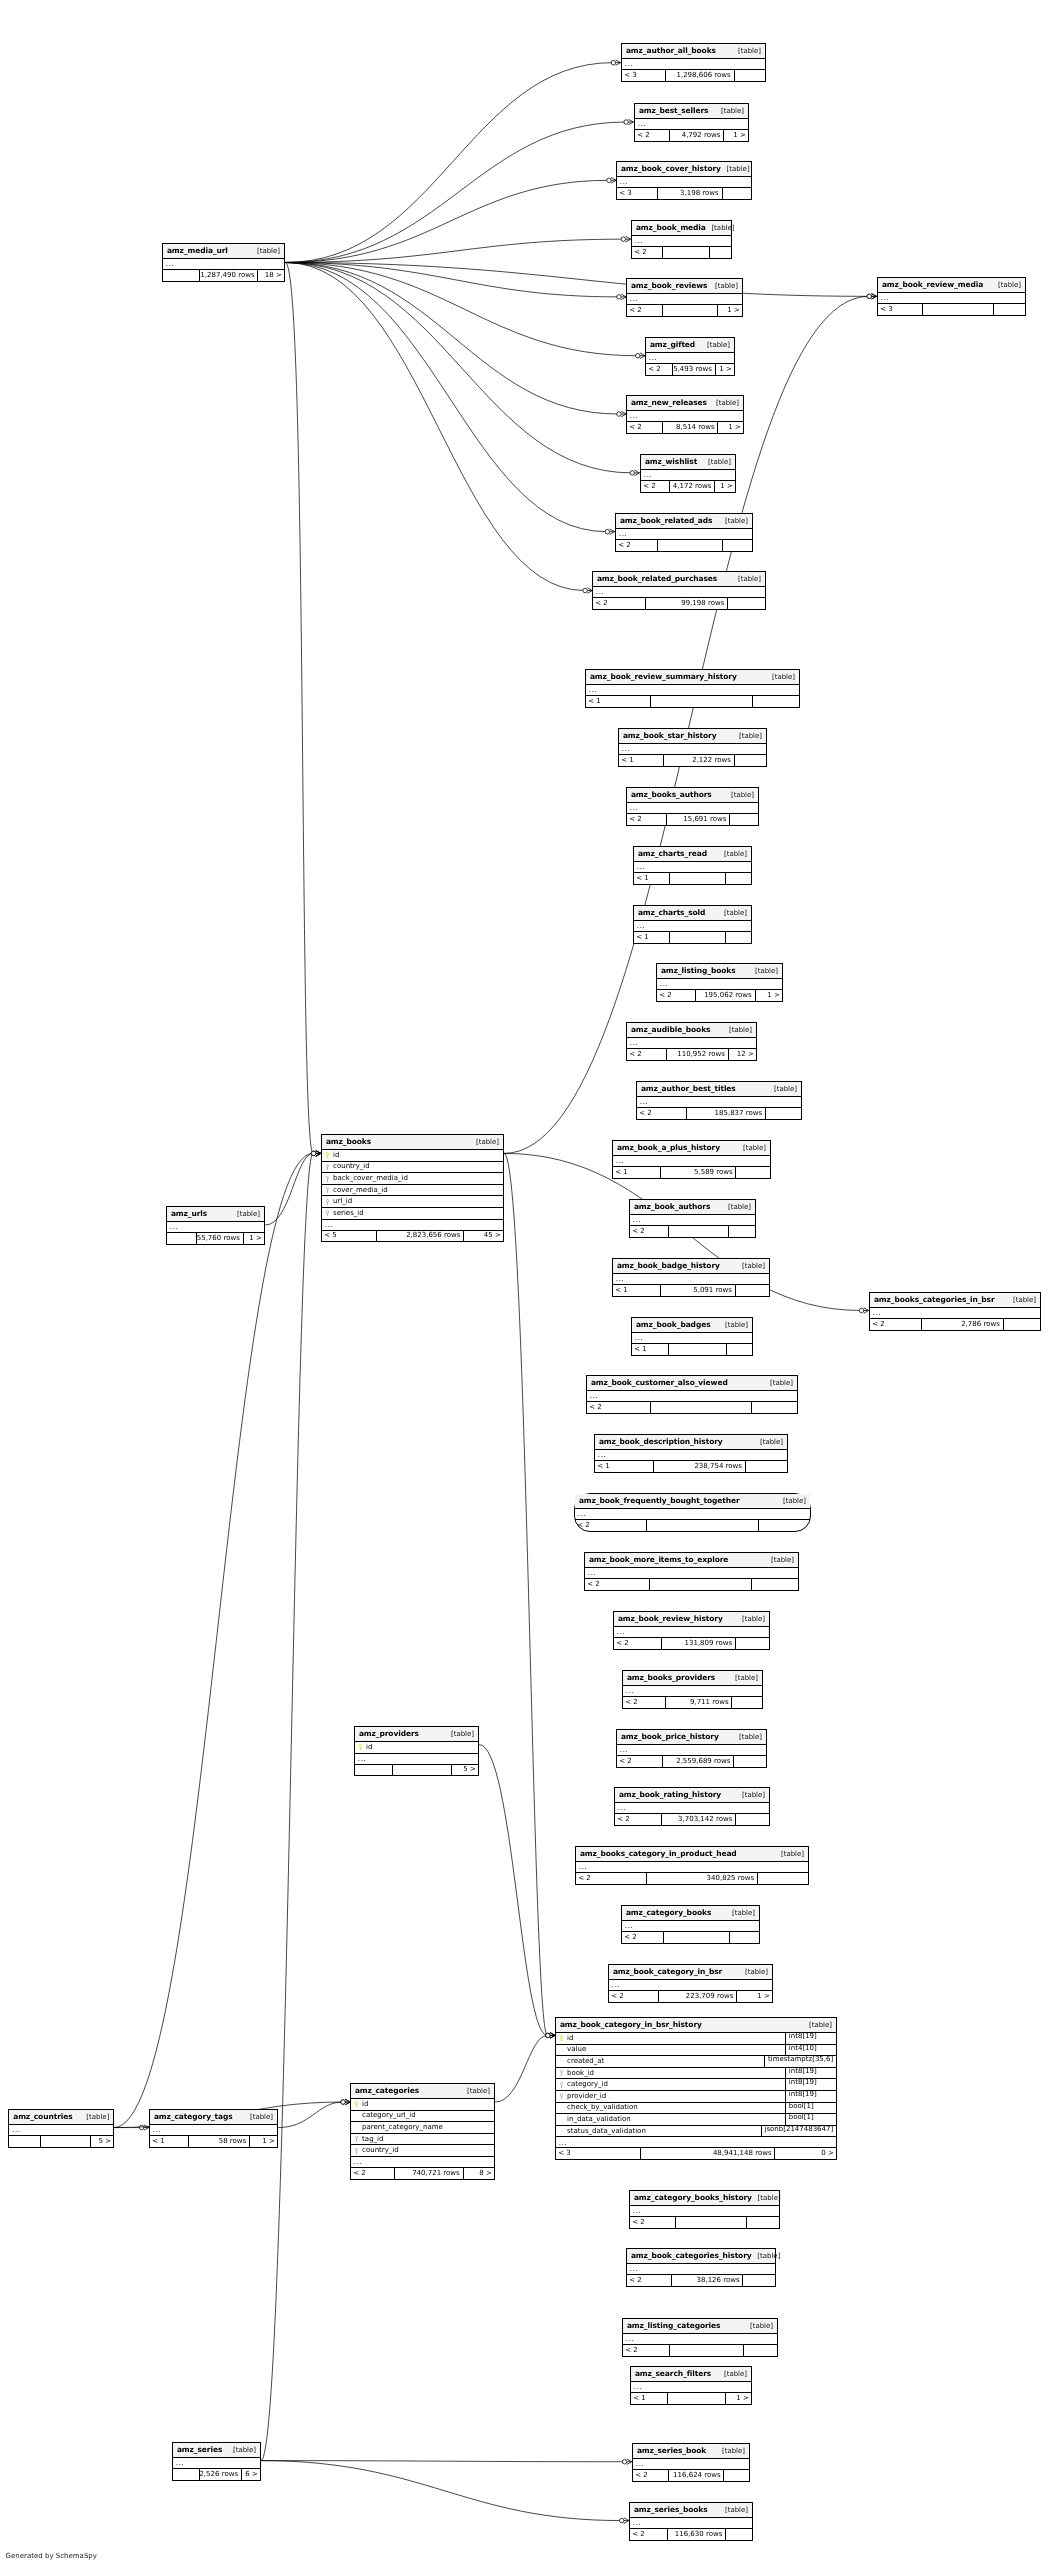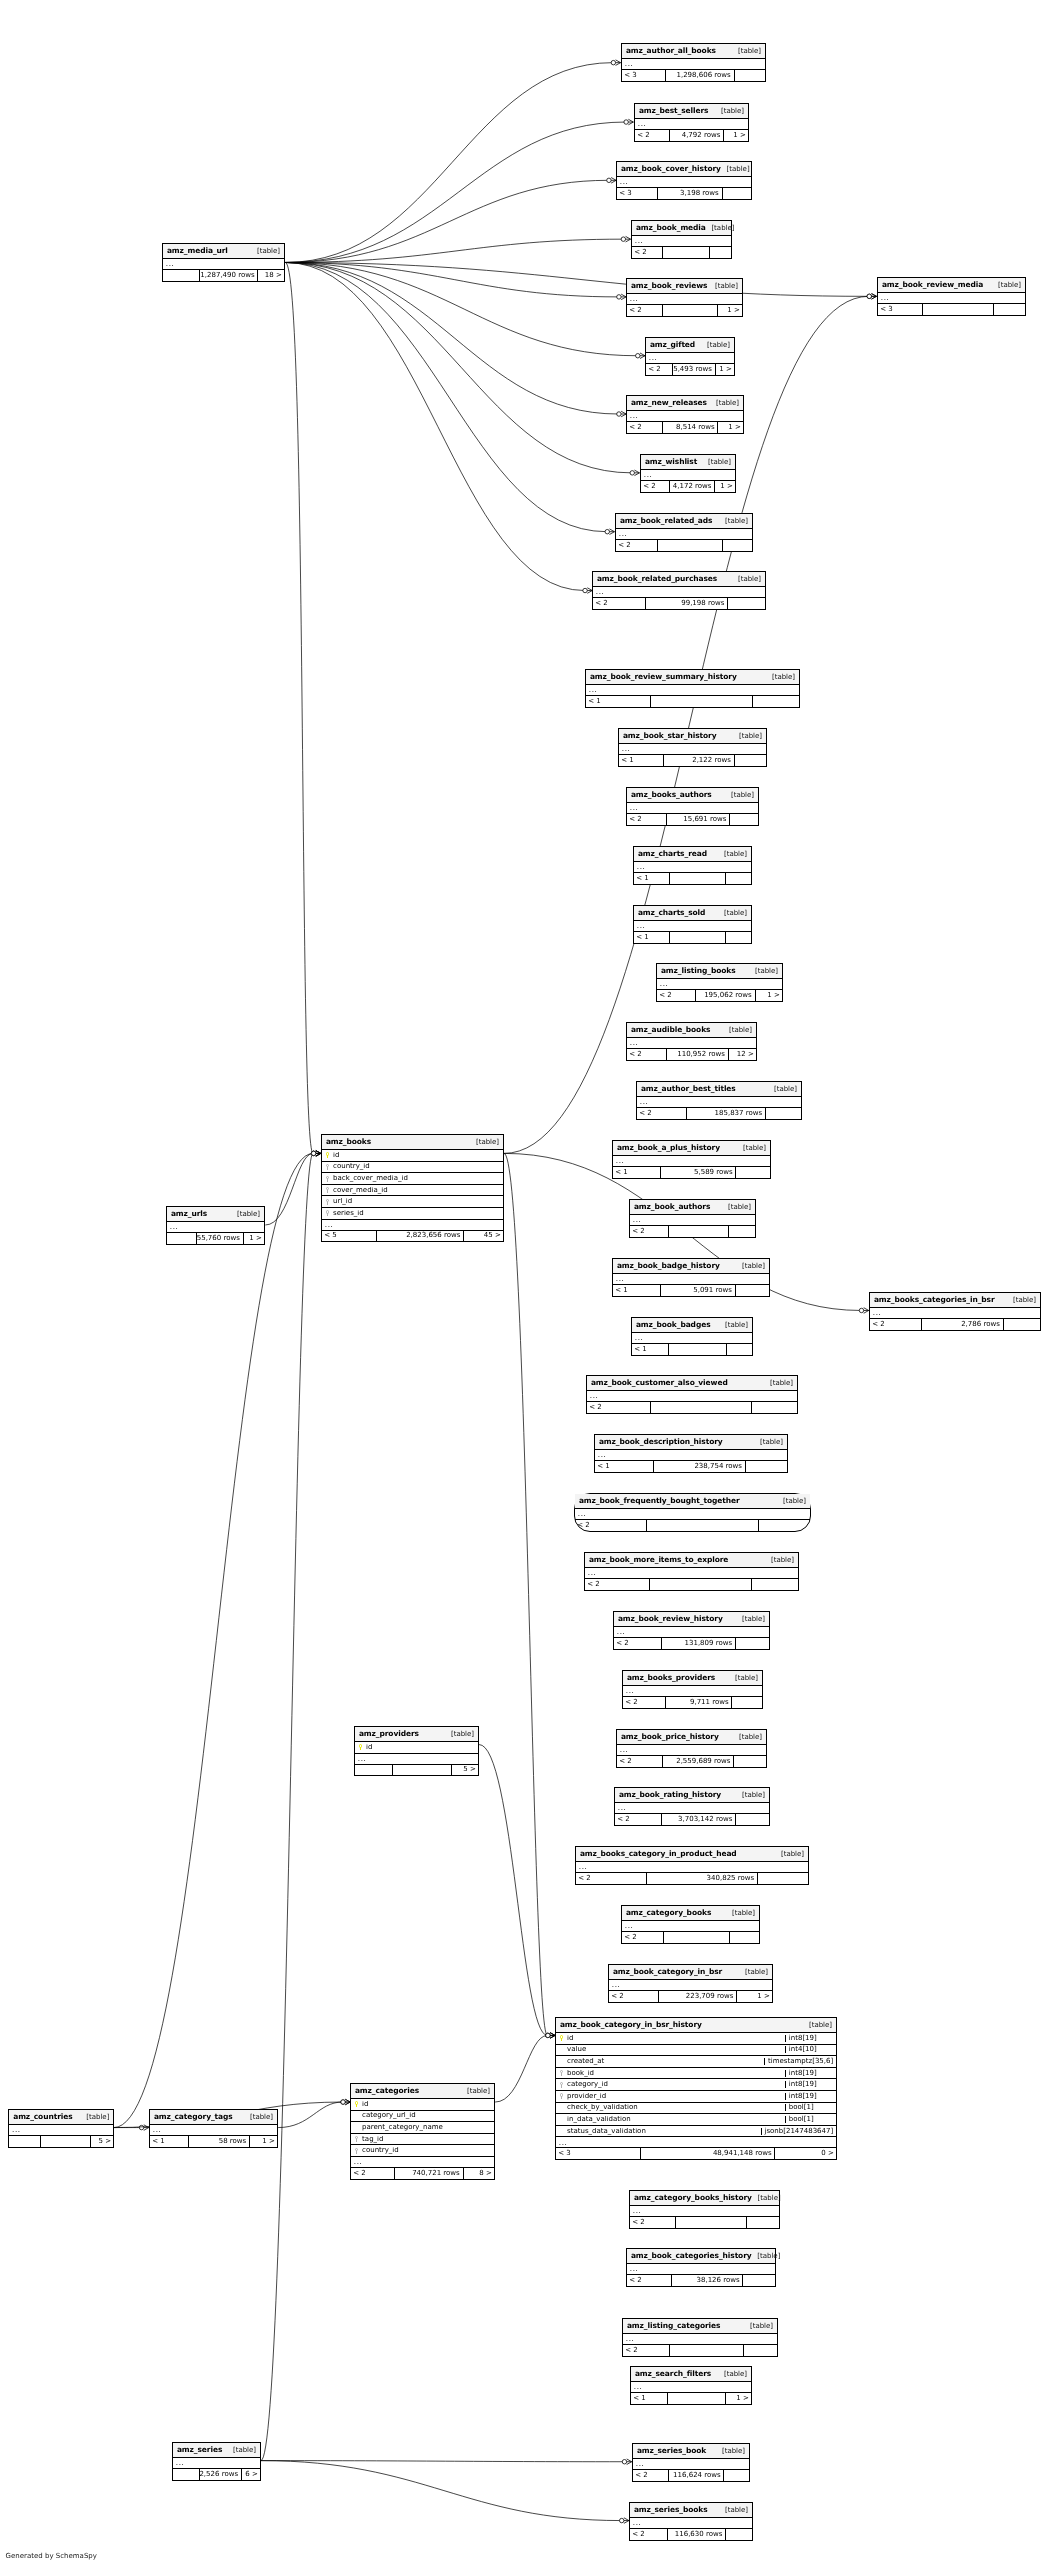--- a/index.html
+++ b/index.html
@@ -55,21 +55,20 @@
     font-size: 7px;
     font-weight: normal;
     color: #111111;
   }
   
   .colrow {
     display: flex;
     border-bottom: 0.6px solid #000000;
     white-space: nowrap;
     height: 10.6px;
-    align-items: center;
   }
   .colrow:last-of-type { }
   .colrow .cname {
     flex: 1 1 auto;
     padding-left: 3.3px;
     display: flex;
     align-items: center;
     gap: 2.8px;
     overflow: hidden;
     font-size: 7px;

